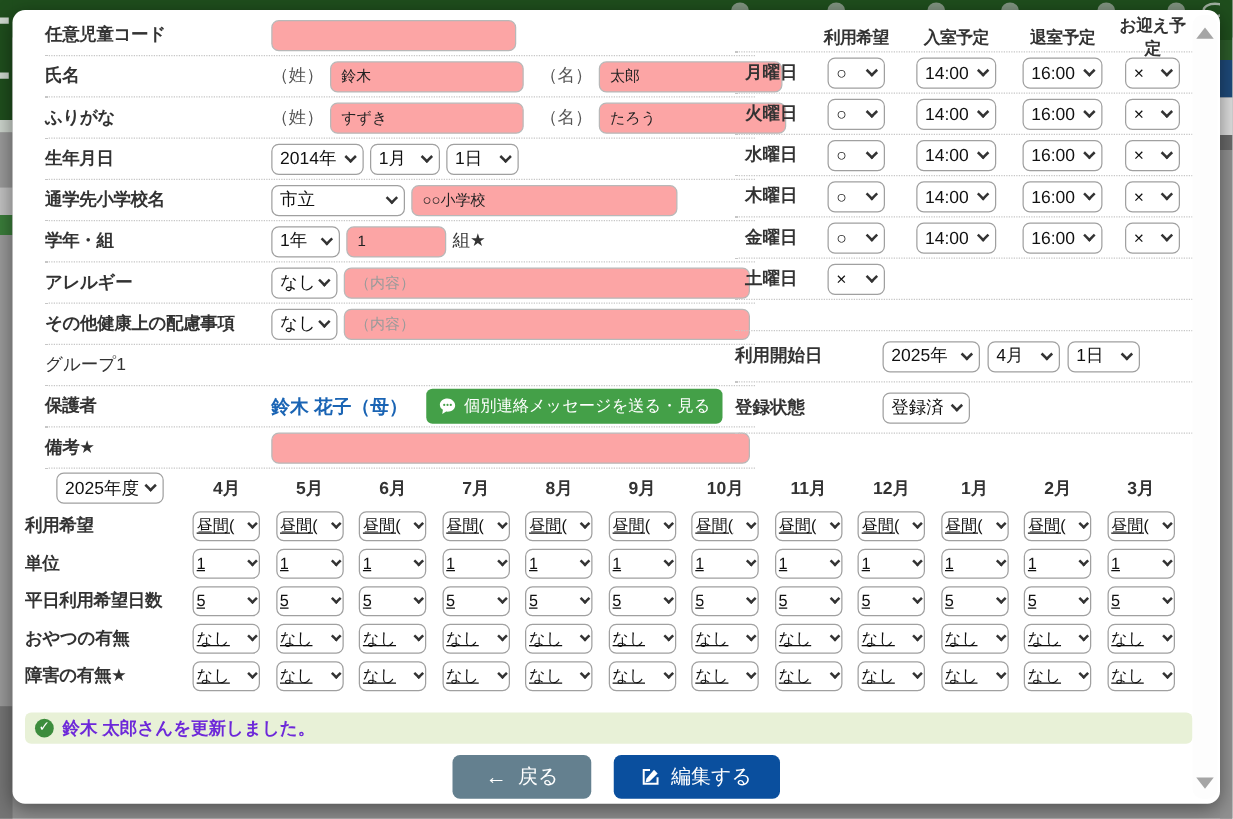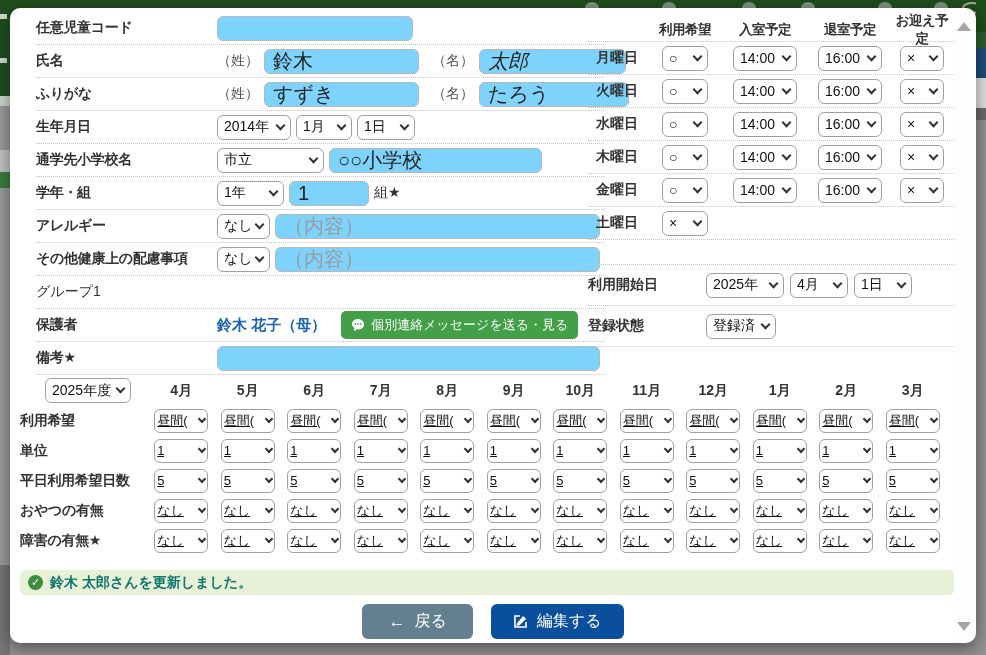--- a/index.html
+++ b/index.html
@@ -34,22 +34,22 @@
   .sel {
     display:inline-flex; align-items:center; justify-content:space-between;
     height:25px; border:1px solid #a0a0a0; border-radius:6px; background:#fff;
     padding:0 6px; font-size:14px; color:#111; gap:4px;
     overflow:hidden; white-space:nowrap; flex-shrink:0; cursor:default;
   }
   .sel-t { overflow:hidden; white-space:nowrap; }
   .chev { flex-shrink:0; width:7px; height:7px; margin-top:-4px;
           border-right:2px solid #333; border-bottom:2px solid #333; transform:rotate(45deg); }
   input.txt {
-    height:25px; border:1px solid #b8b8b8; border-radius:6px; background:#7dd3fc;
-    padding:0 8px; font-size:20px; color:#222; font-family:inherit; outline:none;
+    height:25px; border:1px solid #b8b8b8; border-radius:6px; background:#fca5a5;
+    padding:0 8px; font-size:12px; color:#222; font-family:inherit; outline:none;
   }
   input.txt::placeholder { color:#9a9a9a; }
   
   .left-form { position:absolute; left:26px; top:4px; width:568px; }
   .form-row { display:flex; align-items:center; height:33px; border-bottom:1px dotted #c6c6c6; gap:5px; }
   .form-label { width:176px; flex-shrink:0; font-weight:bold; font-size:14px; color:#333; letter-spacing:-.3px; }
   .paren { color:#555; font-size:14px; flex-shrink:0; }
   .suffix { font-size:14px; color:#333; }
   .plain-value { font-size:14px; color:#333; }
   .guardian-link { font-size:15px; font-weight:bold; color:#1a64b4; text-decoration:none; }
@@ -84,21 +84,21 @@
   
   .banner {
     position:absolute; left:10px; top:562px; width:934px; height:25px;
     background:#e8f1d7; border-radius:5px;
     display:flex; align-items:center; gap:7px; padding:0 8px;
   }
   .check-ic {
     width:15px; height:15px; border-radius:50%; background:#3c8c3c; color:#fff;
     font-size:11px; line-height:15px; text-align:center; font-weight:bold; flex-shrink:0;
   }
-  .banner-text { color:#0f766e; font-weight:bold; font-size:14px; }
+  .banner-text { color:#6d28d9; font-weight:bold; font-size:14px; }
   .btn-row { position:absolute; left:0; top:596px; width:100%; display:flex; justify-content:center; gap:18px; }
   .btn {
     display:inline-flex; align-items:center; gap:9px; border:none; border-radius:6px;
     color:#fff; font-size:16px; padding:0 26px; height:35px; font-family:inherit; cursor:pointer;
   }
   .btn-back { background:#64808f; }
   .btn-edit { background:#0a4f9e; padding:0 22px; }
   .arrow-left-glyph { font-size:17px; font-weight:bold; }
 </style>
 </head>
@@ -140,21 +140,21 @@
     <div class="form-row">
       <div class="form-label">任意児童コード</div>
       <input class="txt" style="width: 196px;" value="">
     </div>
 
     <div class="form-row">
       <div class="form-label">氏名</div>
       <span class="paren">（姓）</span>
       <input class="txt" style="width: 155px;" value="鈴木">
       <span class="paren" style="margin-left:8px">（名）</span>
-      <input class="txt" style="width: 147px; font-style: italic;" value="太郎">
+      <input class="txt" style="width: 147px;" value="太郎">
     </div>
 
     <div class="form-row">
       <div class="form-label">ふりがな</div>
       <span class="paren">（姓）</span>
       <input class="txt" style="width: 155px;" value="すずき">
       <span class="paren" style="margin-left:8px">（名）</span>
       <input class="txt" style="width: 150px;" value="たろう">
     </div>
 
@@ -178,21 +178,21 @@
       <div class="form-label">通学先小学校名</div>
       <div class="sel" style="width:107px">
         <span class="sel-t">市立</span>
           <span class="chev"></span>
       </div>
       <input class="txt" style="width: 213px;" value="○○小学校">
     </div>
 
     <div class="form-row">
       <div class="form-label">学年・組</div>
-      <div class="sel" style="width:67px">
+      <div class="sel" style="width:55px">
         <span class="sel-t">1年</span>
           <span class="chev"></span>
       </div>
       <input class="txt" style="width: 80px;" value="1">
       <span class="suffix">組★</span>
     </div>
 
     <div class="form-row">
       <div class="form-label">アレルギー</div>
       <div class="sel" style="width:53px">

